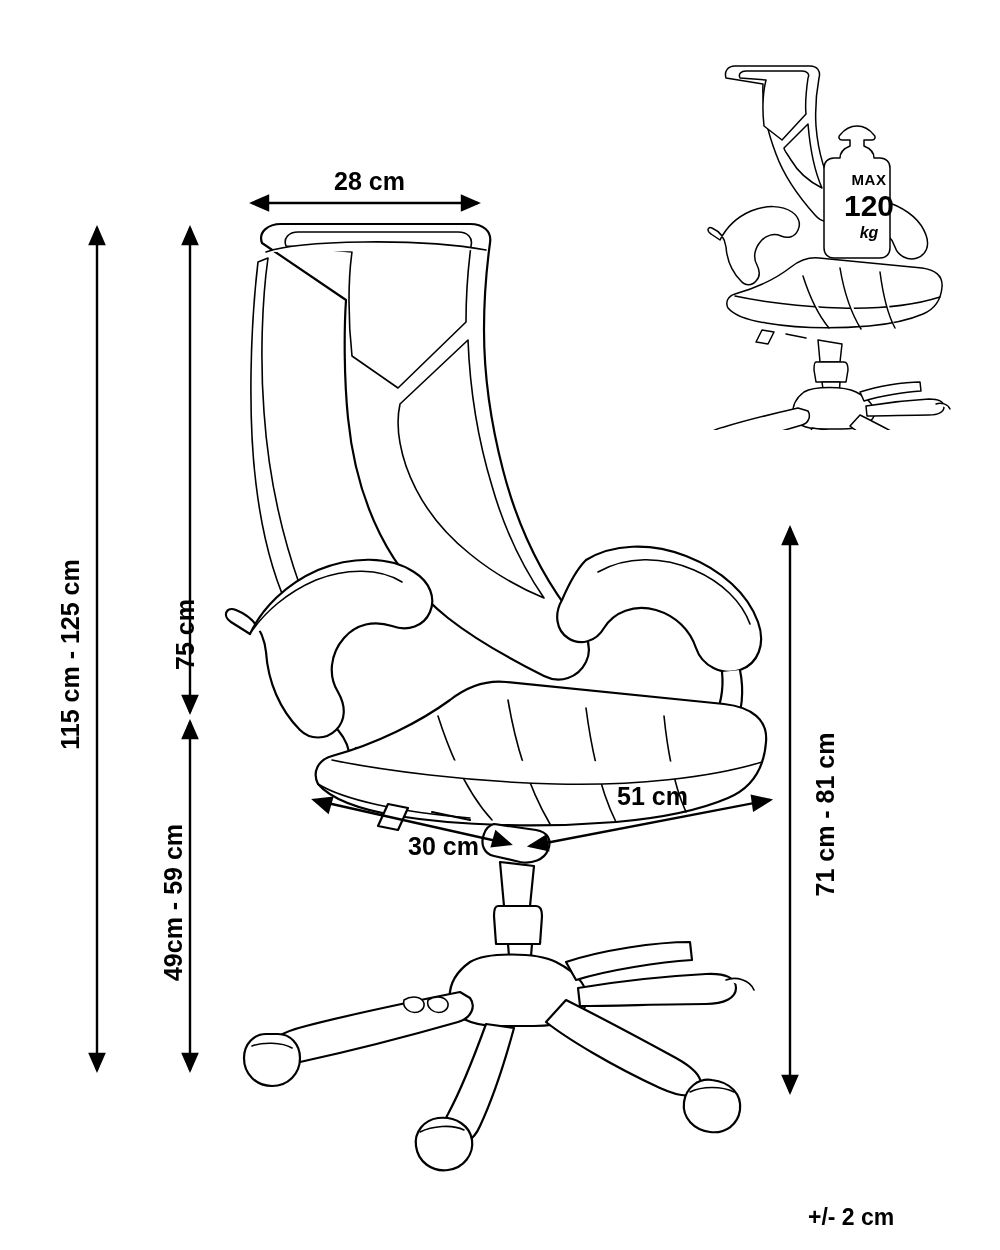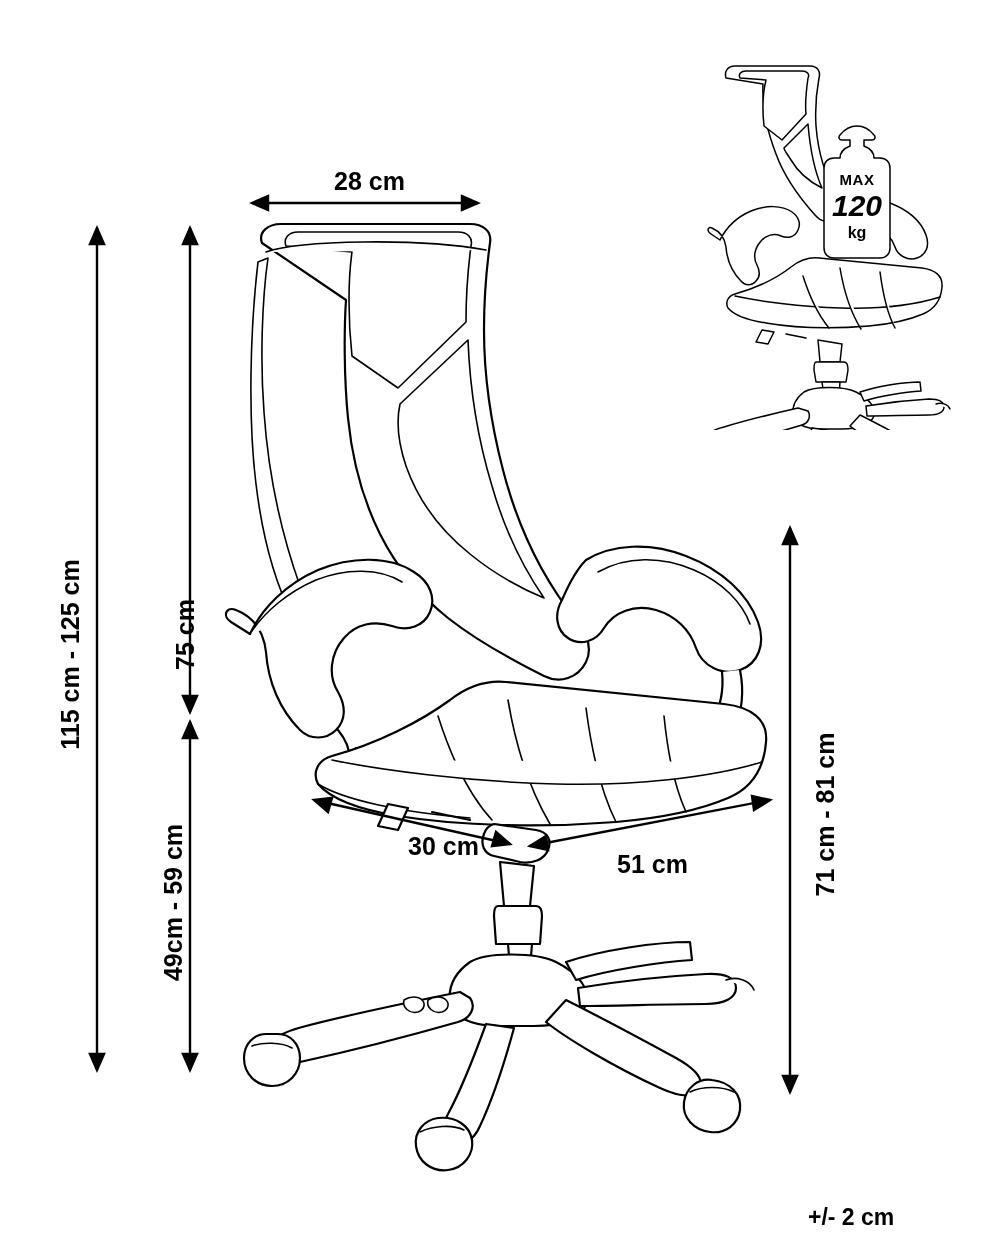--- a/index.html
+++ b/index.html
@@ -8,22 +8,22 @@
   .stage{position:absolute;inset:0;}
   .lbl{position:absolute;font-weight:bold;color:#000;white-space:nowrap;}
   .vert{transform-origin:center center;}
   svg{display:block;}
   .line{stroke:#000;fill:none;}
   .chair{stroke:#000;fill:#fff;stroke-width:2.2;stroke-linejoin:round;stroke-linecap:round;}
   .chair-thin{stroke:#000;fill:#fff;stroke-width:1.6;stroke-linejoin:round;stroke-linecap:round;}
   .mini{stroke:#000;fill:#fff;stroke-width:1.5;stroke-linejoin:round;stroke-linecap:round;}
   .weight-box{position:absolute;text-align:center;line-height:1;}
   .weight-max{font-size:15px;font-weight:bold;letter-spacing:.5px;}
-  .weight-num{font-size:30px;font-weight:bold;font-style:italic;}
-  .weight-kg{font-size:16px;font-weight:bold;}
+  .weight-num{font-size:30px;font-weight:bold;}
+  .weight-kg{font-size:16px;font-weight:bold;font-style:italic;}
 </style>
 </head>
 <body>
 
 <div class="stage">
 
   <svg width="1000" height="1250" viewBox="0 0 1000 1250" style="position:absolute;left:0;top:0;">
 
     <path class="chair" d="M262,243 C258,232 268,224 281,224 L470,224 C483,224 492,231 490,243
       C486,272 484,300 484,330 C484,372 490,420 503,470 C518,528 544,580 576,620
@@ -213,25 +213,25 @@
   <div class="lbl" style="left:334px;top:167px;font-size:25px;">28 cm</div>
 
   <div class="lbl vert" style="left:125px;top:620px;width:120px;text-align:center;font-size:25px;transform:rotate(-90deg);">75 cm</div>
 
   <div class="lbl vert" style="left:-60px;top:640px;width:260px;text-align:center;font-size:25px;transform:rotate(-90deg);">115 cm - 125 cm</div>
 
   <div class="lbl vert" style="left:48px;top:888px;width:250px;text-align:center;font-size:25px;transform:rotate(-90deg);">49cm - 59 cm</div>
 
   <div class="lbl" style="left:408px;top:832px;font-size:25px;">30 cm</div>
 
-  <div class="lbl" style="left:617px;top:850px;font-size:25px;text-align:center;">51 cm</div>
+  <div class="lbl" style="left:617px;top:782px;font-size:25px;text-align:center;">51 cm</div>
 
   <div class="lbl vert" style="left:700px;top:800px;width:250px;text-align:center;font-size:25px;transform:rotate(-90deg);">71 cm - 81 cm</div>
 
   <div class="lbl" style="left:808px;top:1204px;font-size:23px;">+/- 2 cm</div>
 
-  <div class="weight-box" style="left:824px;top:172px;width:66px;">
+  <div class="weight-box" style="left:824px;top:172px;width:66px;padding-left:12px;">
     <div class="weight-max">MAX</div>
     <div class="weight-num" style="margin-top:4px;">120</div>
     <div class="weight-kg" style="margin-top:4px;">kg</div>
   </div>
 
 </div>
 
 </body></html>

